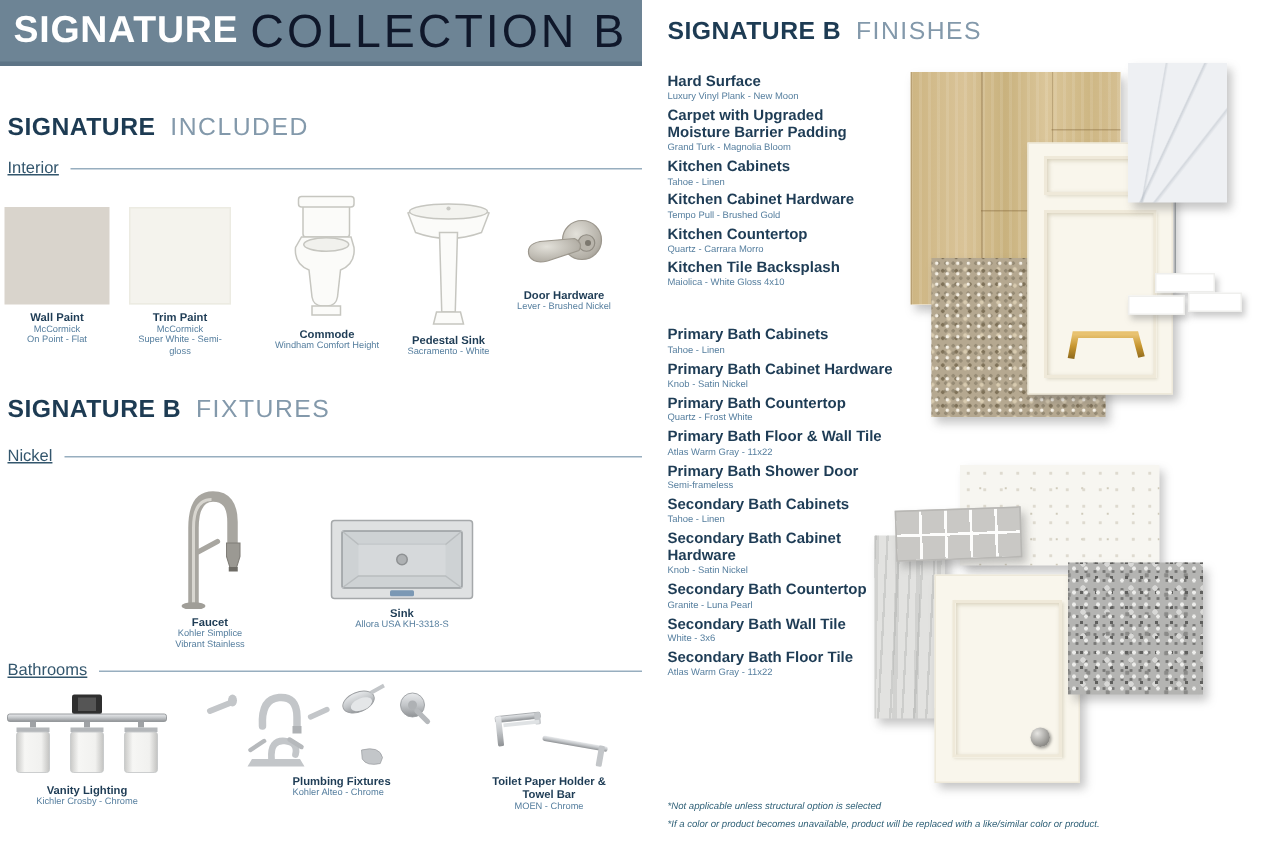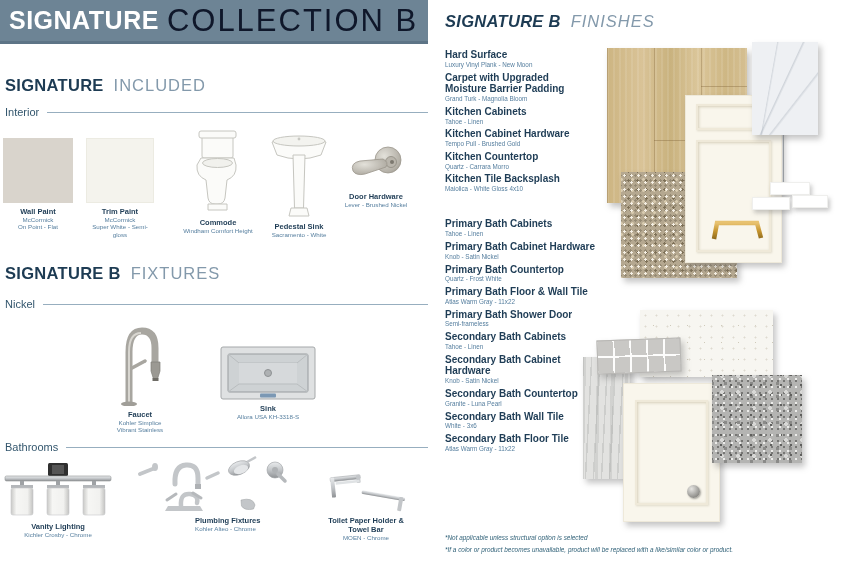--- a/index.html
+++ b/index.html
@@ -12,21 +12,21 @@
           padding-left:9px;box-sizing:border-box;}
   .banner .b1{color:#ffffff;font-weight:bold;font-size:25px;letter-spacing:.5px;}
   .banner .b2{color:#0f172a;font-size:31px;font-weight:normal;letter-spacing:2px;margin-left:8px;}
 
   
   h2.sec{position:absolute;margin:0;font-size:16.5px;letter-spacing:.3px;white-space:nowrap;}
   h2.sec .hd{color:var(--heading-dark);font-weight:bold;}
   h2.sec .hl{color:var(--heading-light);font-weight:normal;margin-left:5px;letter-spacing:1px;}
 
   .rule-row{position:absolute;display:flex;align-items:center;}
-  .rule-label{font-size:11px;color:var(--section-label);}
+  .rule-label{font-size:11px;color:var(--section-label);text-decoration:underline;}
   .rule-line{flex:1;border-top:1px solid var(--divider);margin-left:8px;margin-top:1px;}
 
   
   .card{position:absolute;text-align:center;}
   .card svg{display:block;margin:0 auto;}
   .p-title{font-size:7.5px;font-weight:bold;color:var(--title-navy);line-height:1.2;margin-top:4px;}
   .p-title.tight{margin-top:0;}
   .p-sub{font-size:6.2px;color:var(--subtitle-blue);line-height:1.2;}
   .swatch{width:100%;height:65px;}
   .swatch.wall{background:var(--wall-paint-swatch);}
@@ -302,21 +302,21 @@
       <g transform="rotate(10 60 32)">
         <rect x="38" y="28" width="44" height="3.5" rx="1.5" fill="url(#chrome)"></rect>
         <rect x="76" y="28" width="4" height="14" rx="1" fill="#c3c6c9"></rect>
       </g>
     </svg>
     <div class="p-title">Toilet Paper Holder &amp;</div>
     <div class="p-title tight">Towel Bar</div>
     <div class="p-sub">MOEN - Chrome</div>
   </div>
 
-  <h2 class="sec" style="left:445px;top:12px;font-style:italic;">
+  <h2 class="sec" style="left:445px;top:12px;">
     <span class="hd">SIGNATURE B</span>
     <span class="hl">FINISHES</span>
   </h2>
 
   <div id="finishes-list">
     <div class="finish-item">
       <div class="fi-title">Hard Surface</div>
 
       <div class="fi-sub">Luxury Vinyl Plank - New Moon</div>
     </div>

